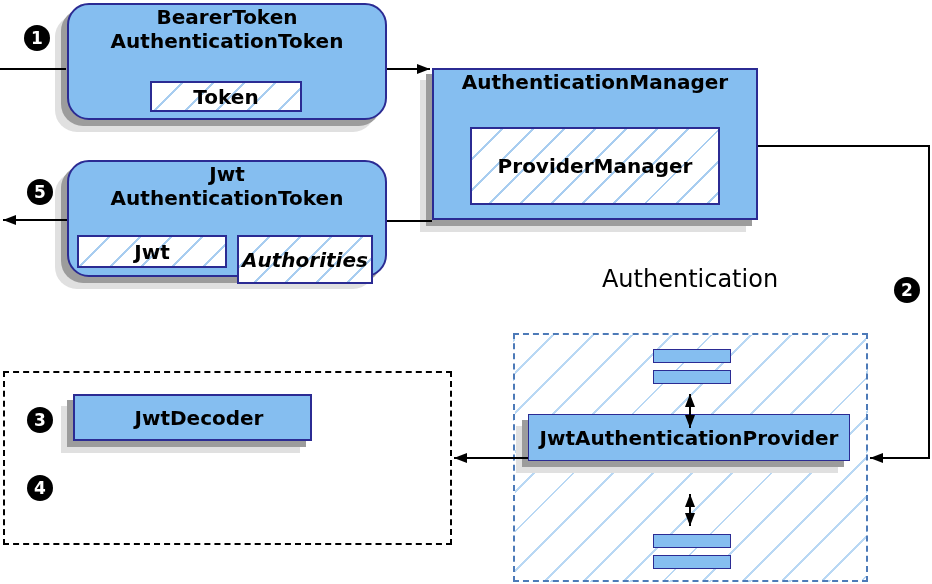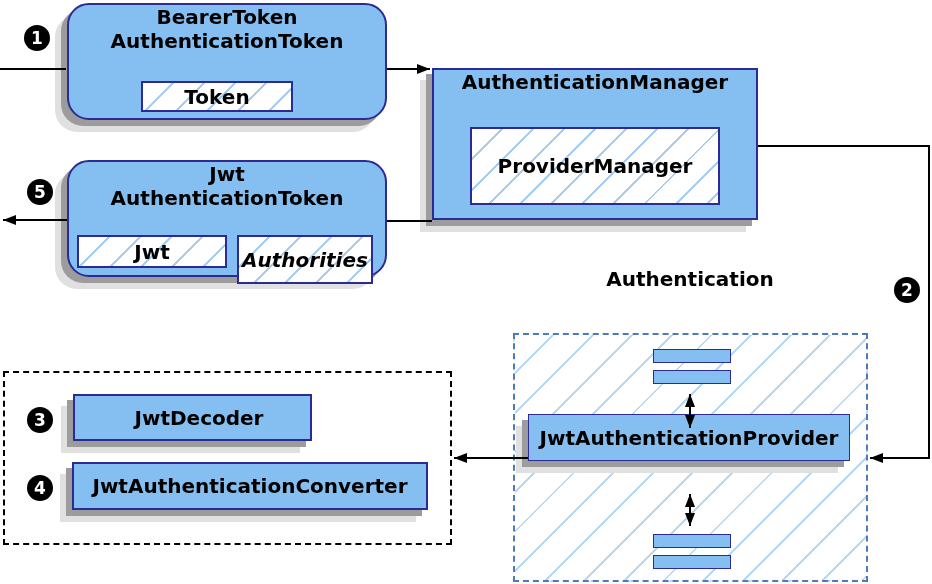--- a/index.html
+++ b/index.html
@@ -48,21 +48,21 @@
     background:var(--box-fill,#85bef0);
     border:1px solid var(--box-border,#2b2b93);
   }
   .badge{
     position:absolute;width:26px;height:26px;border-radius:50%;
     background:#000;color:#fff;
     display:flex;align-items:center;justify-content:center;
     font-weight:bold;font-size:17px;z-index:7;
   }
   .flow-label{
-    position:absolute;font-weight:bold;font-size:20px;line-height:25px;
+    position:absolute;font-weight:normal;font-size:24px;line-height:25px;
     text-align:center;color:#000;white-space:nowrap;
   }
   .overlay{position:absolute;left:0;top:0;z-index:5;}
   .conn{stroke:#000;stroke-width:2;fill:none;}
 </style>
 </head>
 <body>
 
 <div class="canvas">
 
@@ -86,21 +86,21 @@
   <div class="badge" style="left:894px;top:277px;">2</div>
   <div class="badge" style="left:27px;top:407px;">3</div>
   <div class="badge" style="left:27px;top:475px;">4</div>
   <div class="badge" style="left:27px;top:179px;">5</div>
 
   <div class="node rounded" style="left:67px;top:3px;width:320px;height:117px;">
     <div class="node-title">
       <div>BearerToken</div>
       <div>AuthenticationToken</div>
     </div>
-    <div class="field hatch" style="left:72px;top:76px;width:152px;height:31px;">Token</div>
+    <div class="field hatch" style="left:81px;top:76px;width:152px;height:31px;">Token</div>
   </div>
 
   <div class="node" style="left:432px;top:68px;width:326px;height:152px;">
     <div class="node-title">AuthenticationManager</div>
     <div class="field hatch" style="left:36px;top:57px;width:250px;height:78px;">ProviderManager</div>
   </div>
 
   <div class="node rounded" style="left:67px;top:160px;width:320px;height:117px;">
     <div class="node-title">
       <div>Jwt</div>
@@ -120,15 +120,14 @@
   <div class="bar" style="left:653px;top:370px;width:78px;height:14px;"></div>
   <div class="bar" style="left:653px;top:534px;width:78px;height:14px;"></div>
   <div class="bar" style="left:653px;top:555px;width:78px;height:14px;"></div>
 
   <div class="node cbox" style="left:528px;top:414px;width:322px;height:47px;border-width:1.5px;">JwtAuthenticationProvider</div>
 
   <div class="dotted-box" style="left:3px;top:371px;width:449px;height:174px;"></div>
 
   <div class="node cbox" style="left:73px;top:394px;width:239px;height:47px;padding-left:13px;">JwtDecoder</div>
 
-  <div class="node cbox" style="left:72px;top:462px;width:356px;height:48px;">JwtAuthenticationConverter</div>
 
 </div>
 
 </body></html>

